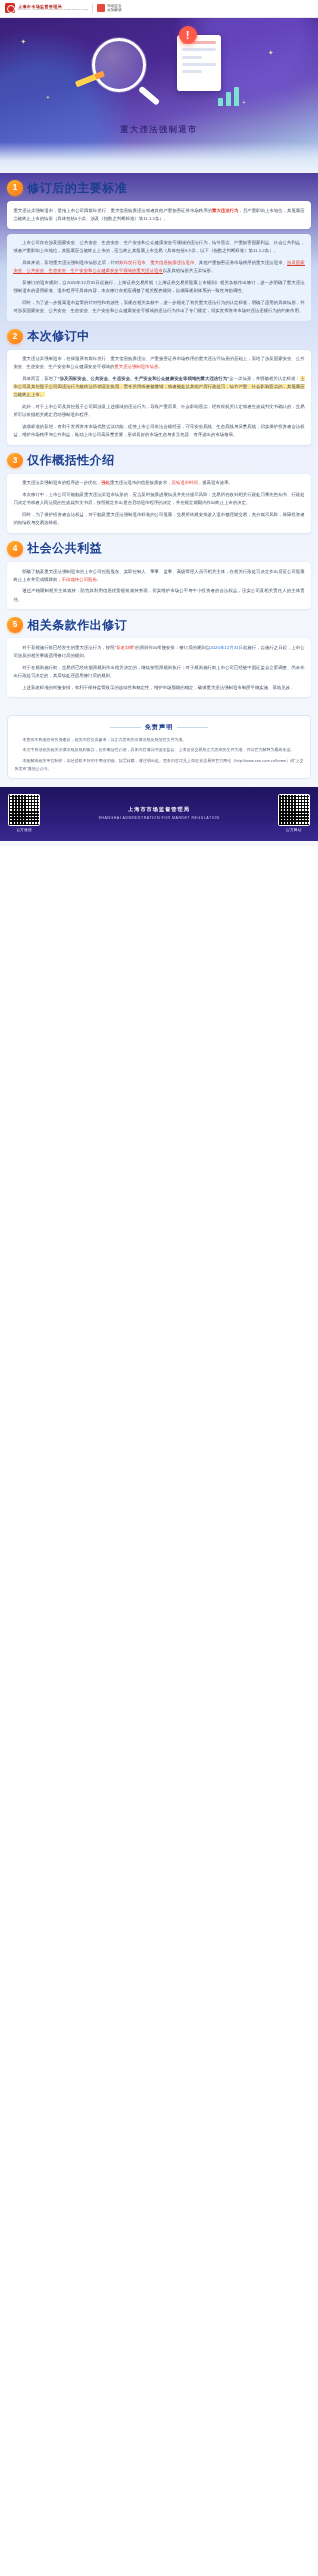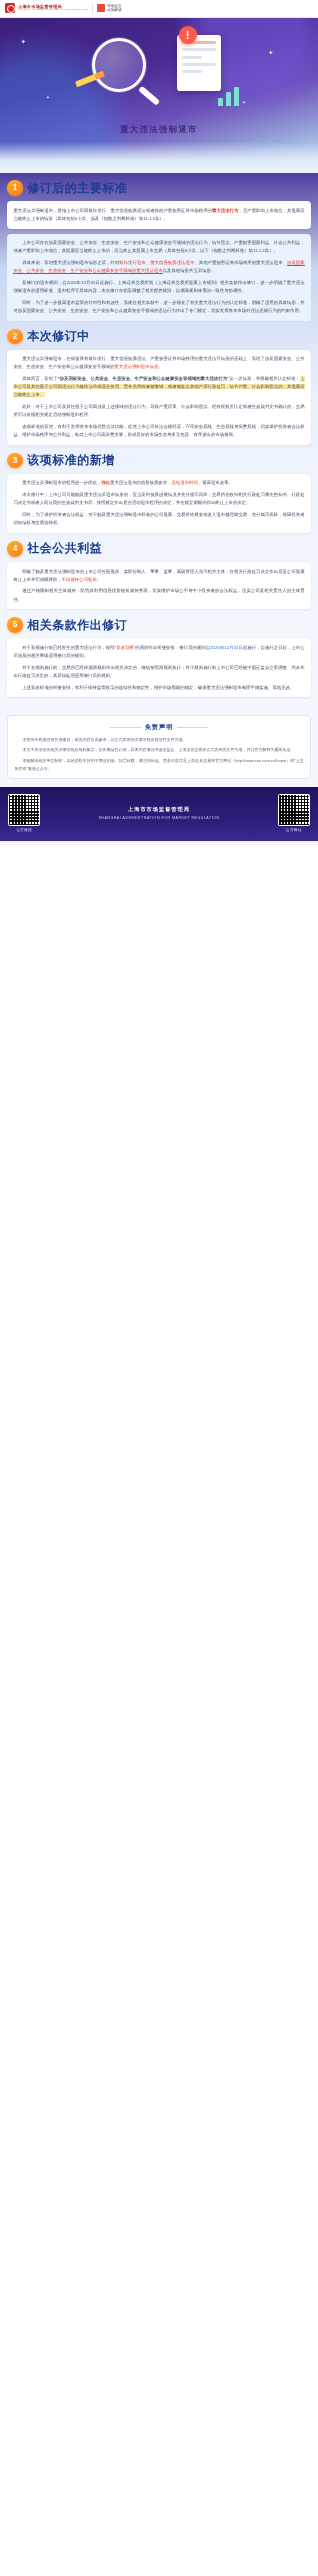--- a/index.html
+++ b/index.html
@@ -403,21 +403,21 @@
         <p>重大违法类强制退市，在保留原有欺诈发行、重大信息披露违法、严重损害证券市场秩序的重大违法等情形的基础上，新增了涉及国家安全、公共安全、生态安全、生产安全和公众健康安全等领域的<span class="hl-red">重大违法强制退市情形</span>。</p>
         <p>具体而言，新增了<span class="hl-bold">“涉及国家安全、公共安全、生态安全、生产安全和公众健康安全等领域的重大违法行为”</span>这一类情形，并明确相关认定标准：<span class="hl-mark">上市公司及其控股子公司因违法行为被依法吊销营业执照、责令关闭或者被撤销，或者被处以其他严厉行政处罚，情节严重、社会影响恶劣的，其股票应当被终止上市。</span></p>
         <p>此外，对于上市公司及其控股子公司因涉及上述领域的违法行为，导致严重后果、社会影响恶劣，经有权机关认定或者生效裁判文书确认的，交易所可以依据相关规定启动强制退市程序。</p>
         <p>该项标准的新增，有利于发挥资本市场优胜劣汰功能，促使上市公司依法合规经营，守牢安全底线、生态底线与质量底线，切实保护投资者合法权益，维护市场秩序与公共利益，推动上市公司高质量发展，形成良好的市场生态与多元包容、有序进出的市场格局。</p>
       </div>
     </div>
 
     <div class="section">
       <div class="sec-head">
         <div class="sec-num">3</div>
-        <div class="sec-title">该项标准的新增</div>
+        <div class="sec-title">仅作概括性介绍</div>
       </div>
       <div class="card">
         <p>重大违法类强制退市的程序进一步优化，<span class="hl-red hl-bold">强化</span>重大违法退市的信息披露要求，<span class="hl-red">压缩退市时间</span>，提高退市效率。</p>
         <p>本次修订中，上市公司可能触及重大违法类退市情形的，应当及时披露进展情况并充分提示风险；交易所在收到相关行政处罚事先告知书、行政处罚决定书或者人民法院的生效裁判文书后，按照规定作出是否启动退市程序的决定，并在规定期限内作出终止上市的决定。</p>
         <p>同时，为了保护投资者合法权益，对于触及重大违法强制退市标准的公司股票，交易所依规安排进入退市整理期交易，充分揭示风险，保障投资者的知情权与交易选择权。</p>
       </div>
     </div>
 
     <div class="section">
       <div class="sec-head">

